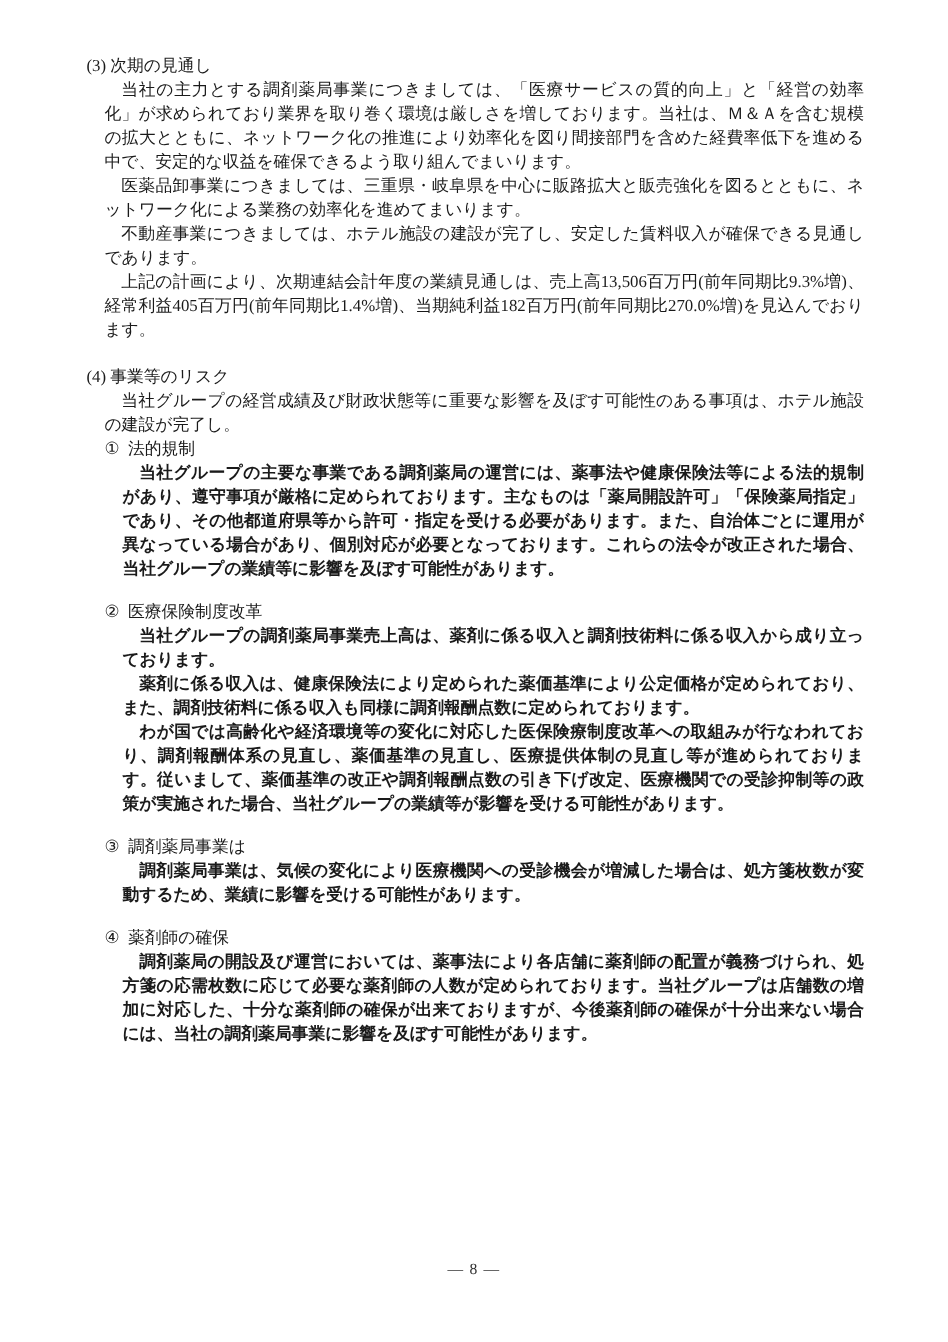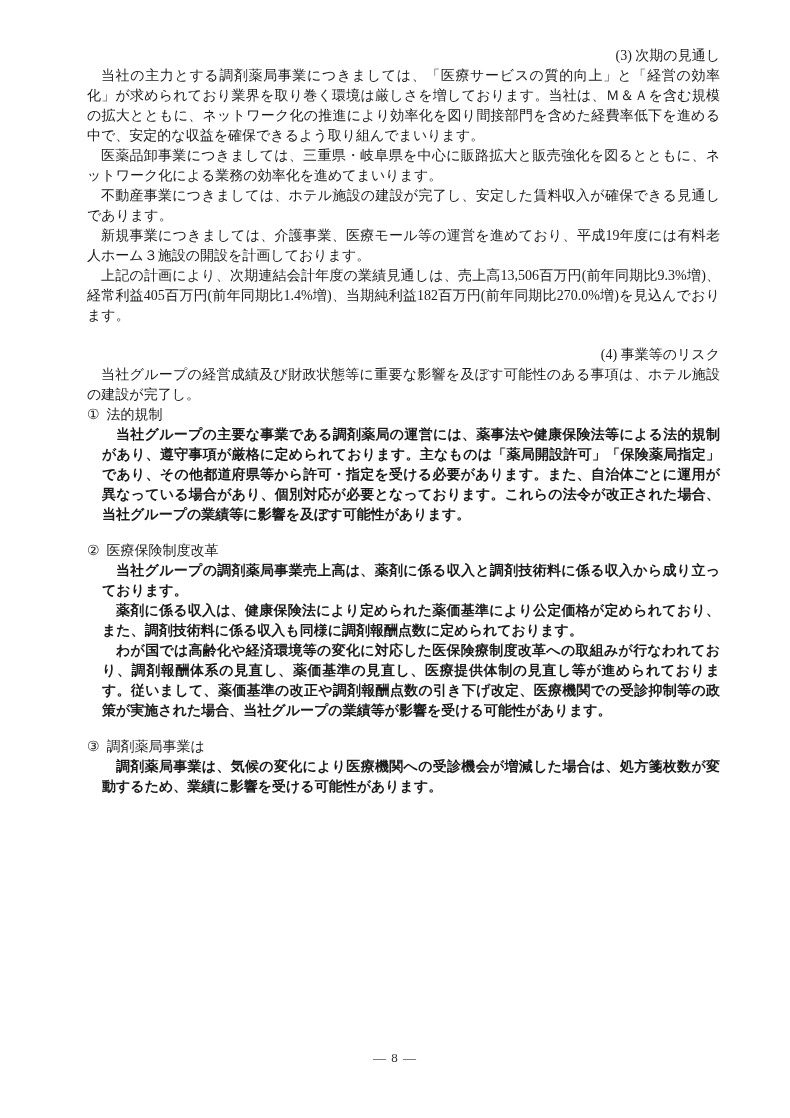--- a/index.html
+++ b/index.html
@@ -18,21 +18,20 @@
     padding: 46px 70px 0 72px;
     box-sizing: border-box;
     font-size: 14px;
     line-height: 20px;
   }
   .sec-heading {
     margin: 0;
     font-size: 14px;
     font-weight: normal;
     white-space: nowrap;
-    text-align: right;
   }
   .sec-body { margin-left: 15px; }
   .sec-body p {
     margin: 0;
     text-indent: 1em;
     text-align: justify;
   }
   .section-4 { margin-top: 19px; }
   .risk-item { margin-top: 16px; }
   .risk-item.first { margin-top: 0; }
@@ -62,21 +61,20 @@
 <body>
 
 <div class="page">
 
   <section>
     <h2 class="sec-heading">(3) 次期の見通し</h2>
     <div class="sec-body">
       <p>当社の主力とする調剤薬局事業につきましては、「医療サービスの質的向上」と「経営の効率化」が求められており業界を取り巻く環境は厳しさを増しております。当社は、Ｍ＆Ａを含む規模の拡大とともに、ネットワーク化の推進により効率化を図り間接部門を含めた経費率低下を進める中で、安定的な収益を確保できるよう取り組んでまいります。</p>
       <p>医薬品卸事業につきましては、三重県・岐阜県を中心に販路拡大と販売強化を図るとともに、ネットワーク化による業務の効率化を進めてまいります。</p>
       <p>不動産事業につきましては、ホテル施設の建設が完了し、安定した賃料収入が確保できる見通しであります。</p>
-      <p>新規事業につきましては、介護事業、医療モール等の運営を進めており、平成19年度には有料老人ホーム３施設の開設を計画しております。</p>
       <p>上記の計画により、次期連結会計年度の業績見通しは、売上高13,506百万円(前年同期比9.3%増)、経常利益405百万円(前年同期比1.4%増)、当期純利益182百万円(前年同期比270.0%増)を見込んでおります。</p>
     </div>
   </section>
 
   <section class="section-4">
     <h2 class="sec-heading">(4) 事業等のリスク</h2>
     <div class="sec-body">
       <p>当社グループの経営成績及び財政状態等に重要な影響を及ぼす可能性のある事項は、ホテル施設の建設が完了し。</p>
     </div>
 
@@ -102,16 +100,24 @@
 
     <div class="risk-item">
       <div class="item-heading">
         <span class="item-number">③</span><span class="item-title">調剤薬局事業は</span>
       </div>
       <div class="item-body">
         <p>調剤薬局事業は、気候の変化により医療機関への受診機会が増減した場合は、処方箋枚数が変動するため、業績に影響を受ける可能性があります。</p>
       </div>
     </div>
 
+    <div class="risk-item">
+      <div class="item-heading">
+        <span class="item-number">④</span><span class="item-title">薬剤師の確保</span>
+      </div>
+      <div class="item-body">
+        <p>調剤薬局の開設及び運営においては、薬事法により各店舗に薬剤師の配置が義務づけられ、処方箋の応需枚数に応じて必要な薬剤師の人数が定められております。当社グループは店舗数の増加に対応した、十分な薬剤師の確保が出来ておりますが、今後薬剤師の確保が十分出来ない場合には、当社の調剤薬局事業に影響を及ぼす可能性があります。</p>
+      </div>
+    </div>
   </section>
 
   <div class="page-footer">― 8 ―</div>
 </div>
 
 </body></html>

